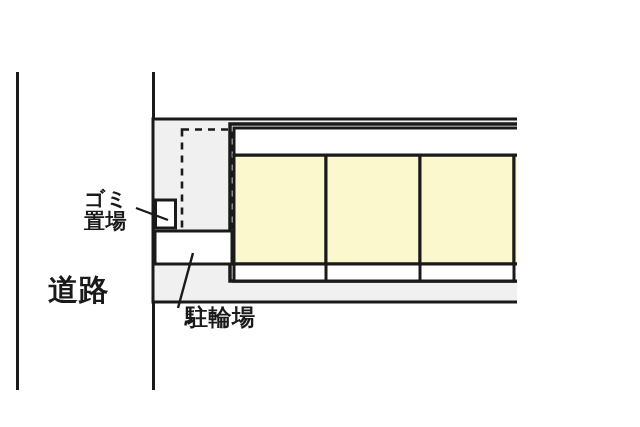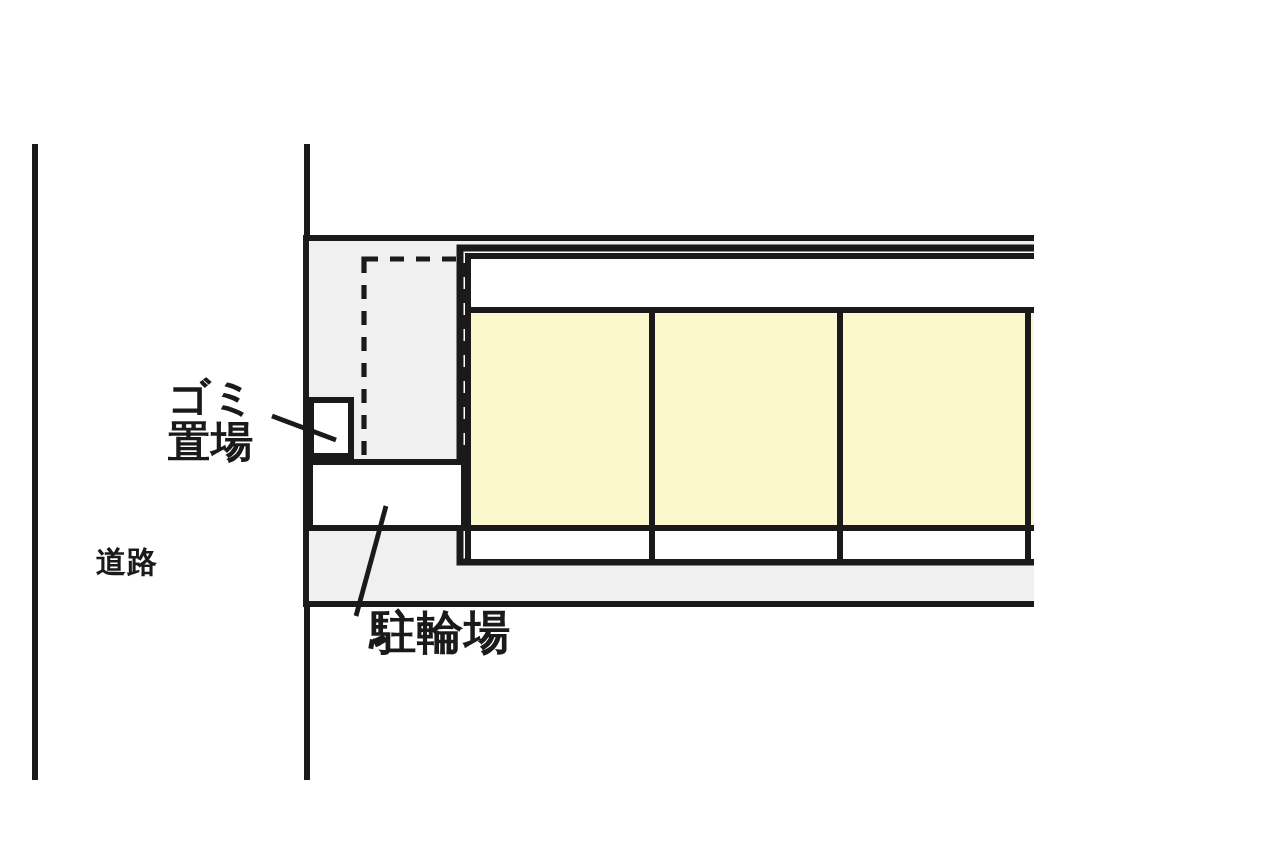--- a/index.html
+++ b/index.html
@@ -37,21 +37,21 @@
   #label-gomi {
     left: 84px;
     top: 188px;
     font-size: 21px;
     text-align: left;
   }
   #label-gomi .ln { display: block; }
   #label-road {
     left: 48px;
     top: 274px;
-    font-size: 15px;
+    font-size: 30px;
   }
   #label-bike {
     left: 158px;
     top: 305px;
     font-size: 23px;
     margin-left: 27px;
   }
 </style>
 </head>
 <body>

